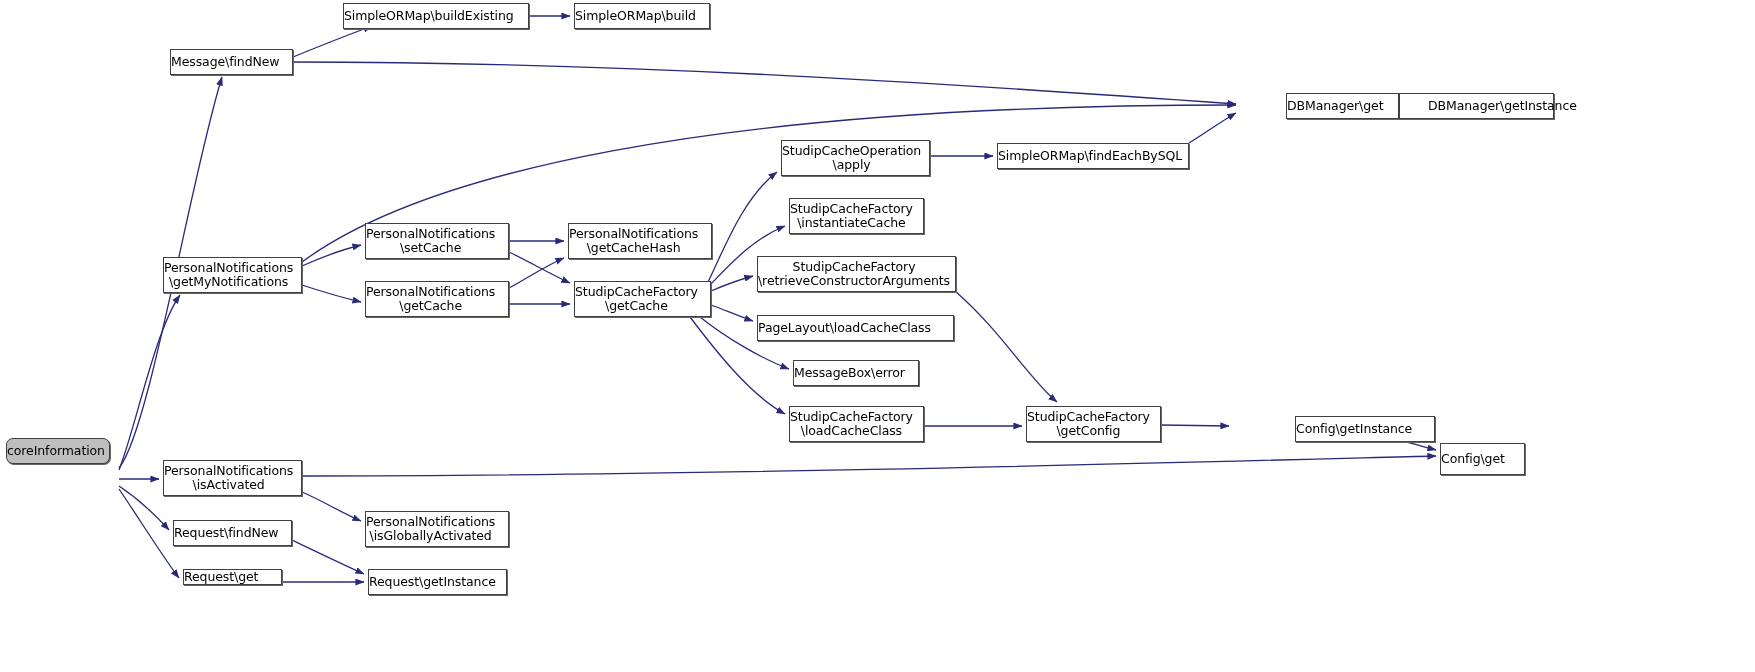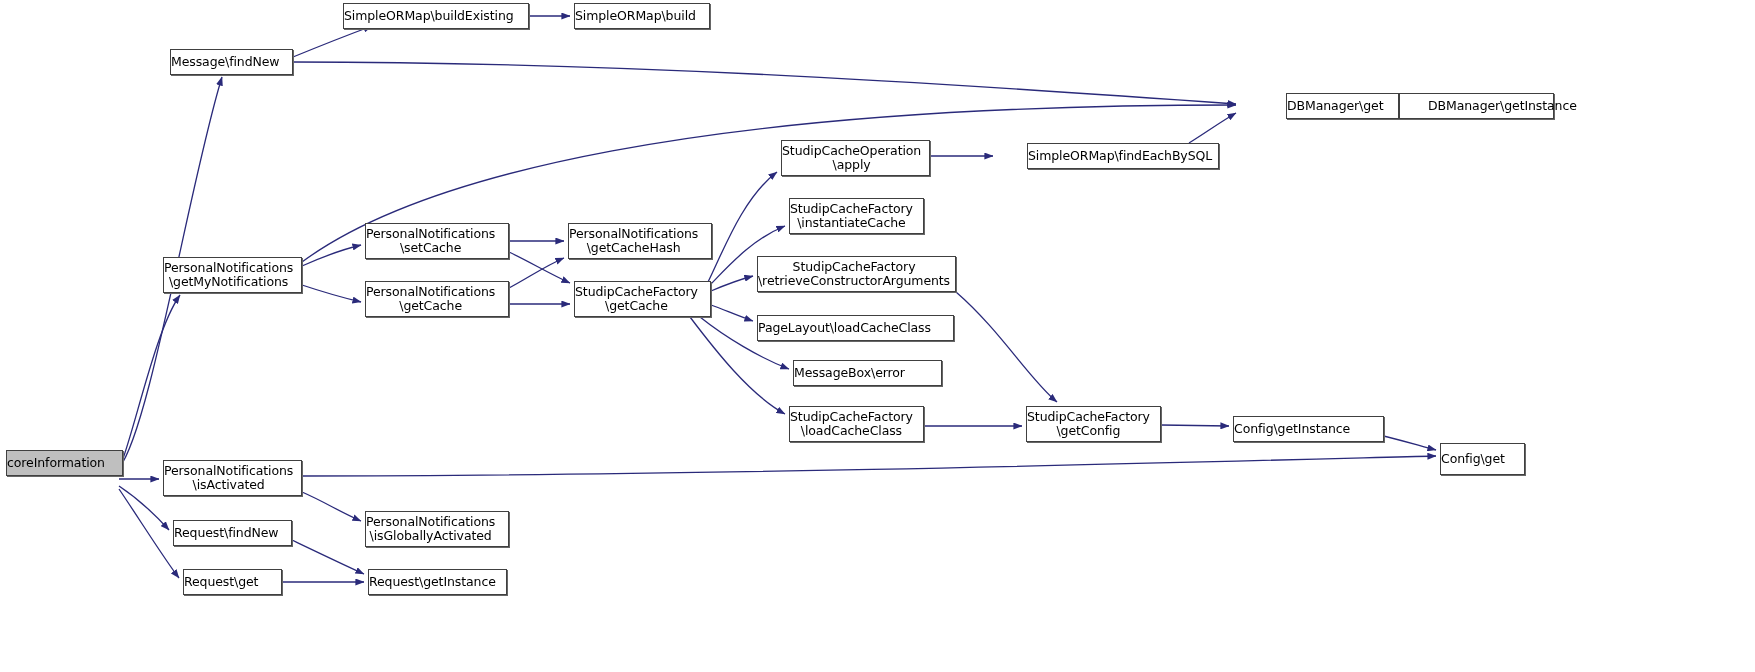--- a/index.html
+++ b/index.html
@@ -86,52 +86,52 @@
         <path d="M 924,426 L 1022,426" fill="none" stroke="#2a2a7a" stroke-width="1.3" marker-end="url(#arrowhead)"></path>
         <path d="M 1161,425 L 1229,426" fill="none" stroke="#2a2a7a" stroke-width="1.3" marker-end="url(#arrowhead)"></path>
         <path d="M 1362,431 C 1395,438 1420,446 1436,450" fill="none" stroke="#2a2a7a" stroke-width="1.3" marker-end="url(#arrowhead)"></path>
         <path d="M 302,476 C 700,476 1200,462 1436,456" fill="none" stroke="#2a2a7a" stroke-width="1.3" marker-end="url(#arrowhead)"></path>
         <path d="M 302,492 C 325,502 340,512 361,521" fill="none" stroke="#2a2a7a" stroke-width="1.3" marker-end="url(#arrowhead)"></path>
         <path d="M 292,540 C 315,551 340,563 364,574" fill="none" stroke="#2a2a7a" stroke-width="1.3" marker-end="url(#arrowhead)"></path>
         <path d="M 282,582 L 364,582" fill="none" stroke="#2a2a7a" stroke-width="1.3" marker-end="url(#arrowhead)"></path>
       </g>
   </svg>
   <div id="nodes">
-      <div class="node root" style="left: 6px; top: 450px; width: 117px; height: 26px;"><span class="node-label">coreInformation</span></div>
+      <div class="node root" style="left: 6px; top: 438px; width: 104px; height: 26px; border-radius: 7px;"><span class="node-label">coreInformation</span></div>
       <div class="node" style="left: 170px; top: 49px; width: 123px; height: 26px;"><span class="node-label">Message\findNew</span></div>
       <div class="node" style="left: 343px; top: 3px; width: 186px; height: 26px;"><span class="node-label">SimpleORMap\buildExisting</span></div>
       <div class="node" style="left: 574px; top: 3px; width: 136px; height: 26px;"><span class="node-label">SimpleORMap\build</span></div>
       <div class="node" style="left: 1240px; top: 93px; width: 113px; height: 26px; margin-left: 46px;"><span class="node-label">DBManager\get</span></div>
       <div class="node" style="left: 1399px; top: 93px; width: 155px; height: 26px; padding-left: 28px;"><span class="node-label">DBManager\getInstance</span></div>
       <div class="node" style="left: 781px; top: 140px; width: 149px; height: 36px;"><span class="node-label">StudipCacheOperation
 \apply</span></div>
-      <div class="node" style="left: 1027px; top: 143px; width: 192px; height: 26px;"><span class="node-label">SimpleORMap\findEachBySQL</span></div>
+      <div class="node" style="left: 997px; top: 143px; width: 192px; height: 26px;"><span class="node-label">SimpleORMap\findEachBySQL</span></div>
       <div class="node" style="left: 163px; top: 257px; width: 139px; height: 36px;"><span class="node-label">PersonalNotifications
 \getMyNotifications</span></div>
       <div class="node" style="left: 365px; top: 223px; width: 144px; height: 36px;"><span class="node-label">PersonalNotifications
 \setCache</span></div>
       <div class="node" style="left: 365px; top: 281px; width: 144px; height: 36px;"><span class="node-label">PersonalNotifications
 \getCache</span></div>
       <div class="node" style="left: 568px; top: 223px; width: 144px; height: 36px;"><span class="node-label">PersonalNotifications
 \getCacheHash</span></div>
       <div class="node" style="left: 574px; top: 281px; width: 137px; height: 36px;"><span class="node-label">StudipCacheFactory
 \getCache</span></div>
       <div class="node" style="left: 789px; top: 198px; width: 135px; height: 36px;"><span class="node-label">StudipCacheFactory
 \instantiateCache</span></div>
       <div class="node" style="left: 757px; top: 256px; width: 199px; height: 36px;"><span class="node-label">StudipCacheFactory
 \retrieveConstructorArguments</span></div>
       <div class="node" style="left: 757px; top: 315px; width: 197px; height: 26px;"><span class="node-label">PageLayout\loadCacheClass</span></div>
-      <div class="node" style="left: 793px; top: 360px; width: 149px; height: 26px;"><span class="node-label">MessageBox\error</span></div>
+      <div class="node" style="left: 793px; top: 360px; width: 126px; height: 26px;"><span class="node-label">MessageBox\error</span></div>
       <div class="node" style="left: 789px; top: 406px; width: 135px; height: 36px;"><span class="node-label">StudipCacheFactory
 \loadCacheClass</span></div>
       <div class="node" style="left: 1026px; top: 406px; width: 135px; height: 36px;"><span class="node-label">StudipCacheFactory
 \getConfig</span></div>
-      <div class="node" style="left: 1233px; top: 416px; width: 151px; height: 26px;"><span class="node-label">Config\getInstance</span></div>
+      <div class="node" style="left: 1295px; top: 416px; width: 140px; height: 26px;"><span class="node-label">Config\getInstance</span></div>
       <div class="node" style="left: 1440px; top: 443px; width: 85px; height: 32px;"><span class="node-label">Config\get</span></div>
       <div class="node" style="left: 163px; top: 460px; width: 139px; height: 36px;"><span class="node-label">PersonalNotifications
 \isActivated</span></div>
       <div class="node" style="left: 365px; top: 511px; width: 144px; height: 36px;"><span class="node-label">PersonalNotifications
 \isGloballyActivated</span></div>
       <div class="node" style="left: 173px; top: 520px; width: 119px; height: 26px;"><span class="node-label">Request\findNew</span></div>
-      <div class="node" style="left: 183px; top: 569px; width: 99px; height: 26px;"><span class="node-label">Request\get</span></div>
+      <div class="node" style="left: 183px; top: 569px; width: 99px; height: 16px;"><span class="node-label">Request\get</span></div>
       <div class="node" style="left: 368px; top: 569px; width: 139px; height: 26px;"><span class="node-label">Request\getInstance</span></div>
     </div>
 </div>
 
 </body></html>

